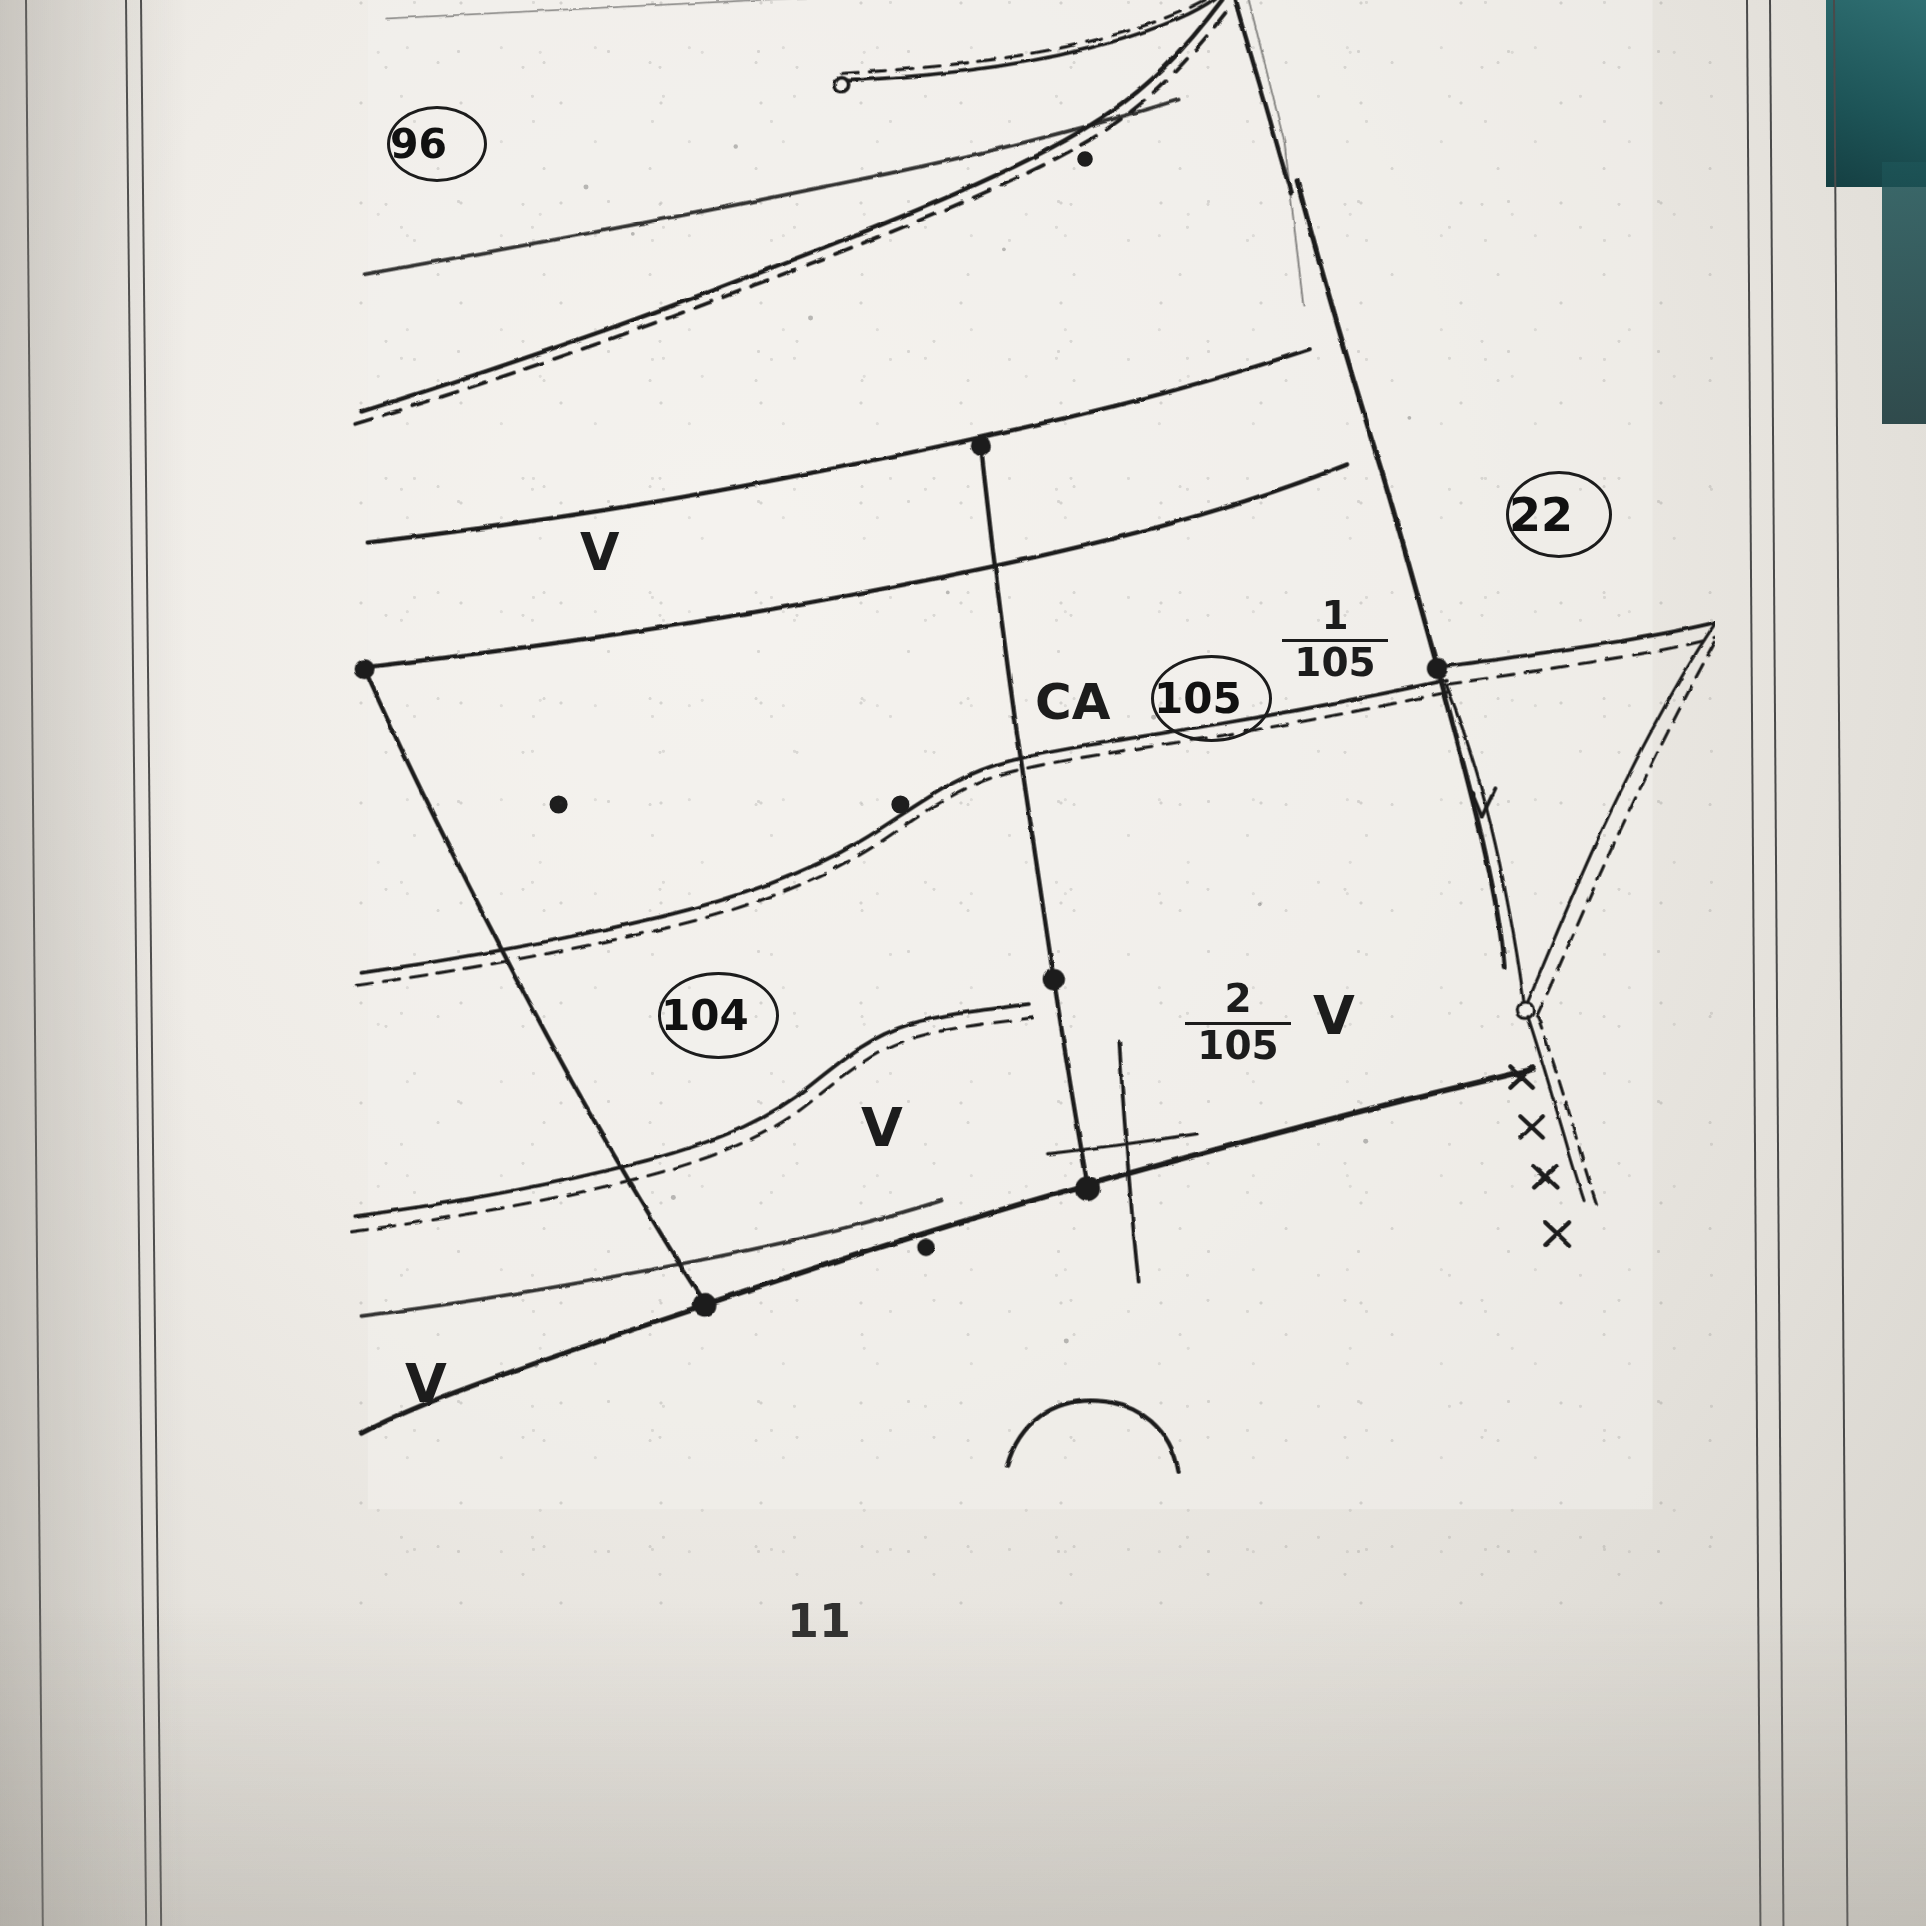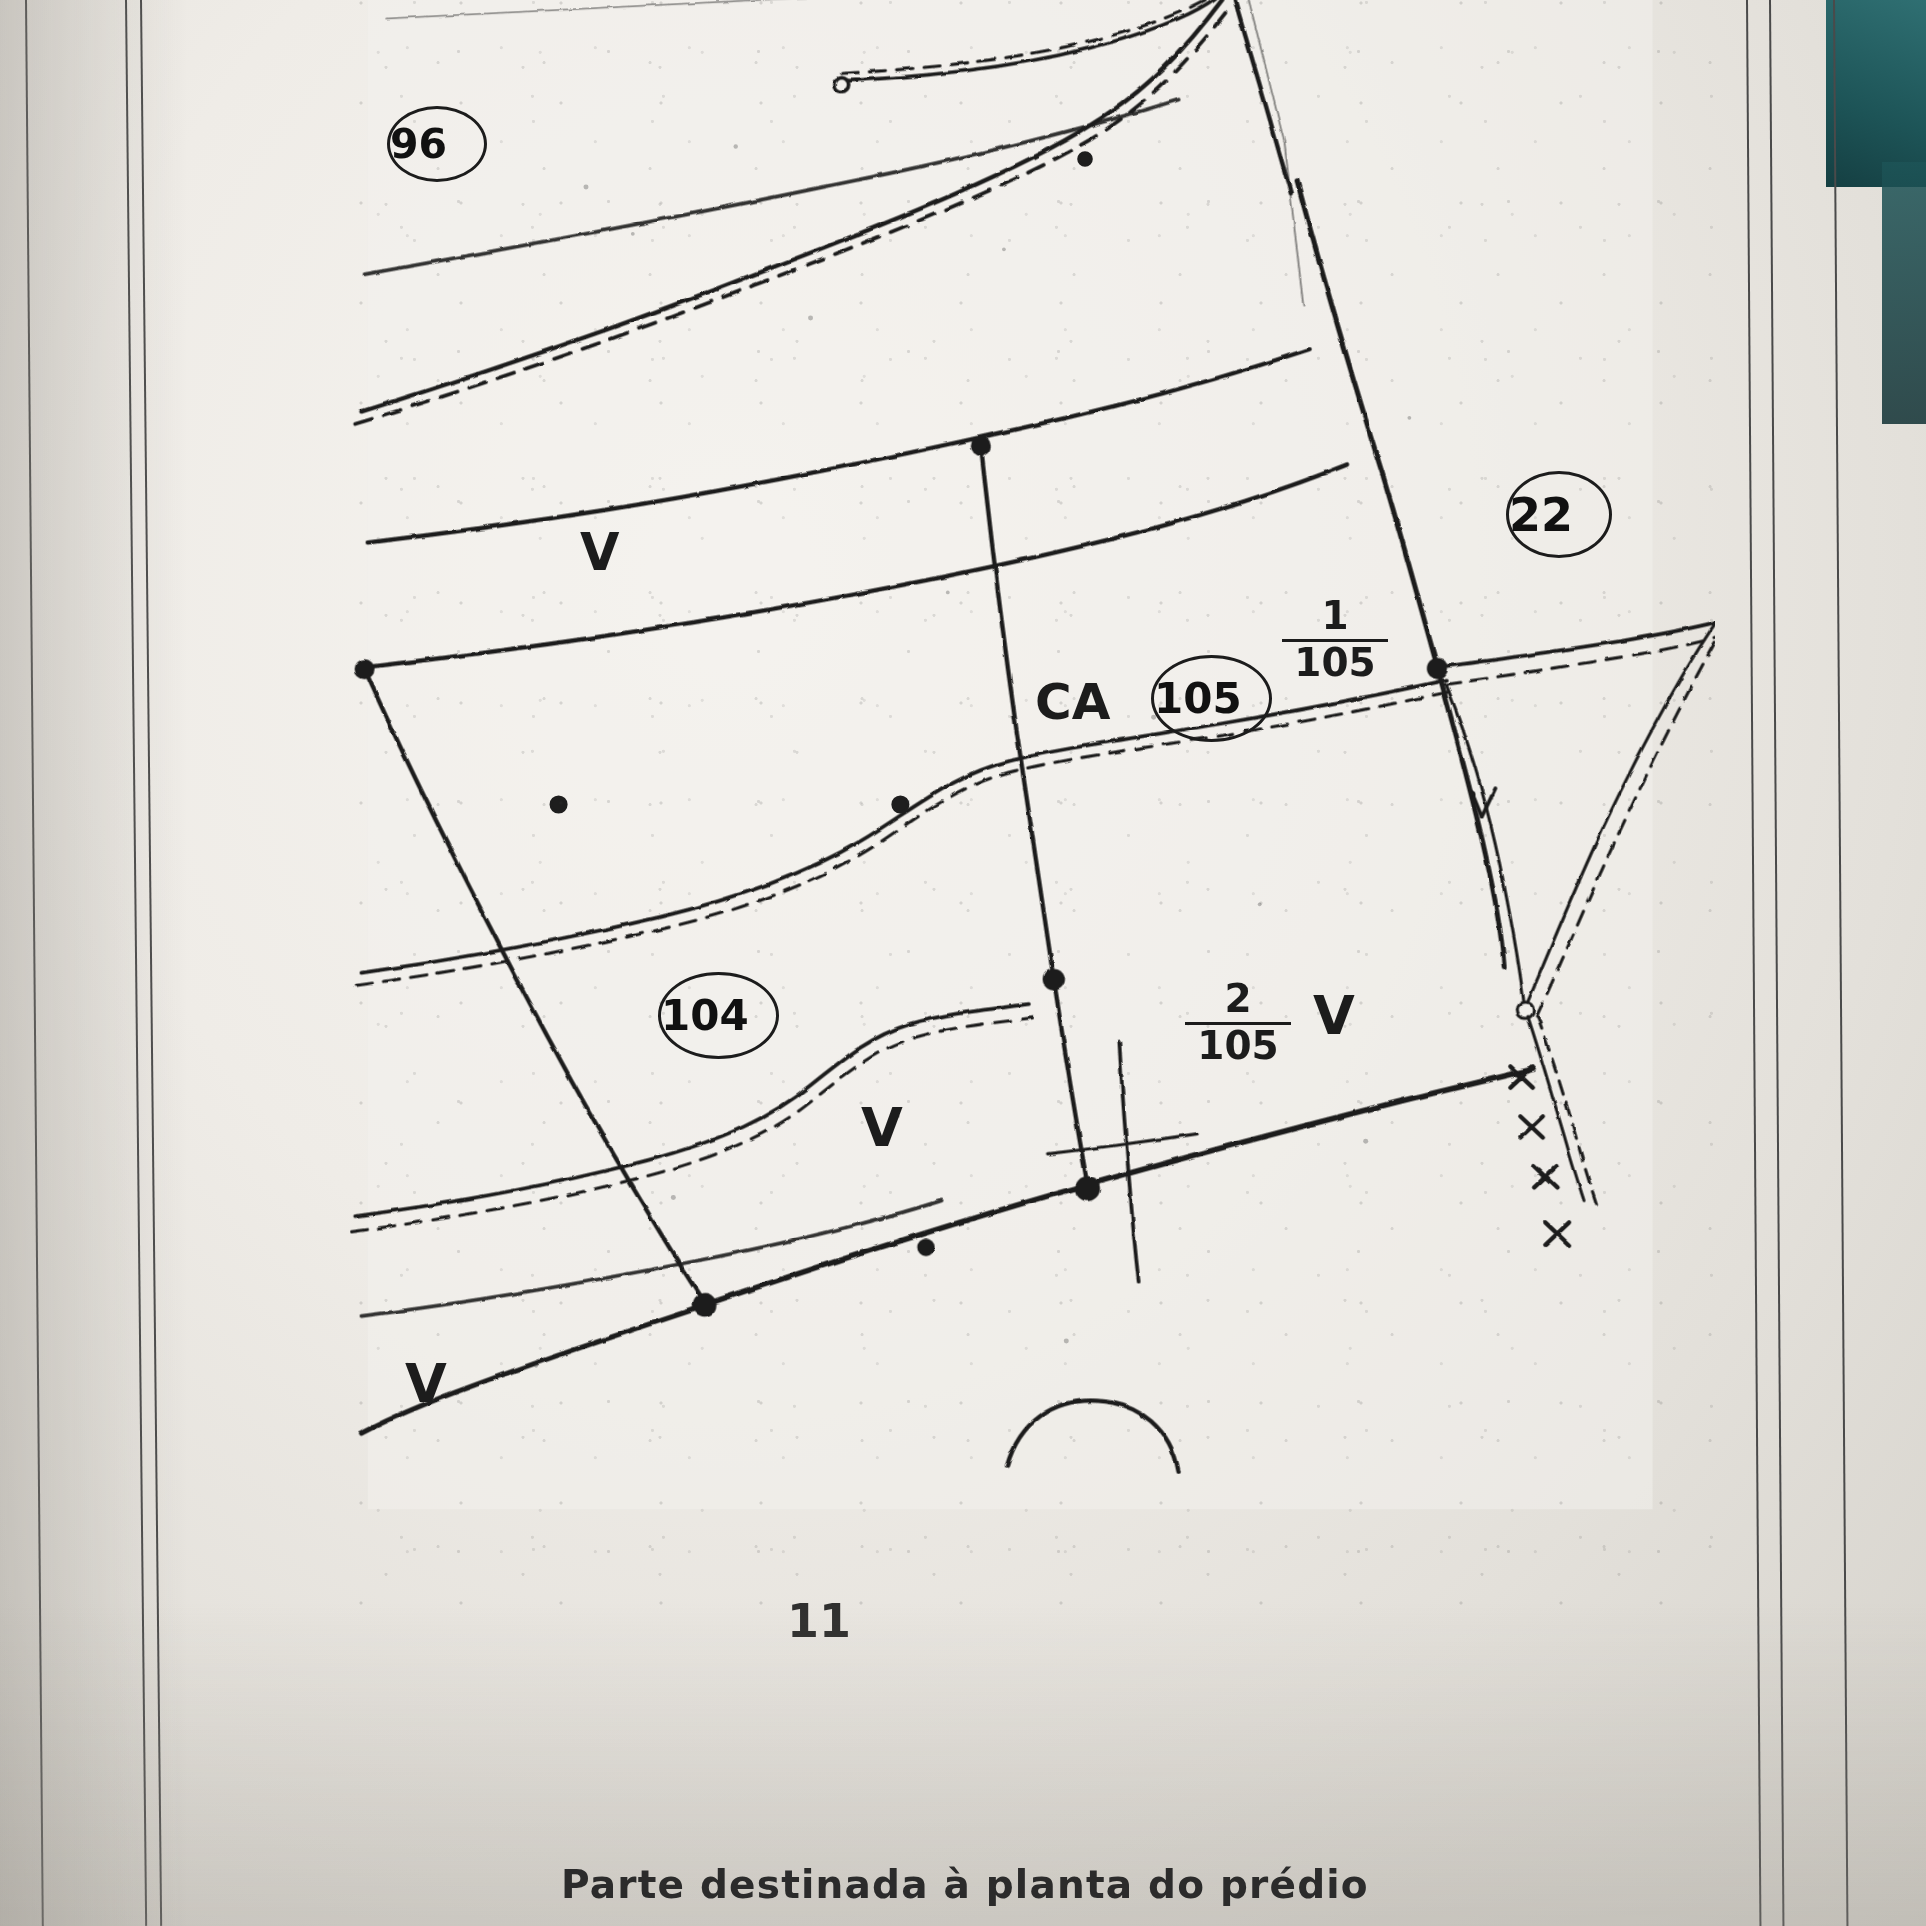--- a/index.html
+++ b/index.html
@@ -315,16 +315,15 @@
 
   <div class="frac" style="left:1185px; top:979px; width:106px;">
     <span class="num">2</span>
     <span class="bar"></span>
     <span class="den">105</span>
   </div>
 
   <div class="paper-shade-b"></div>
   <div class="paper-shade-l"></div>
 
-  <div class="caption">Parte destinada à planta do prédio</div>
 
 </div>
 
 
 </body></html>

